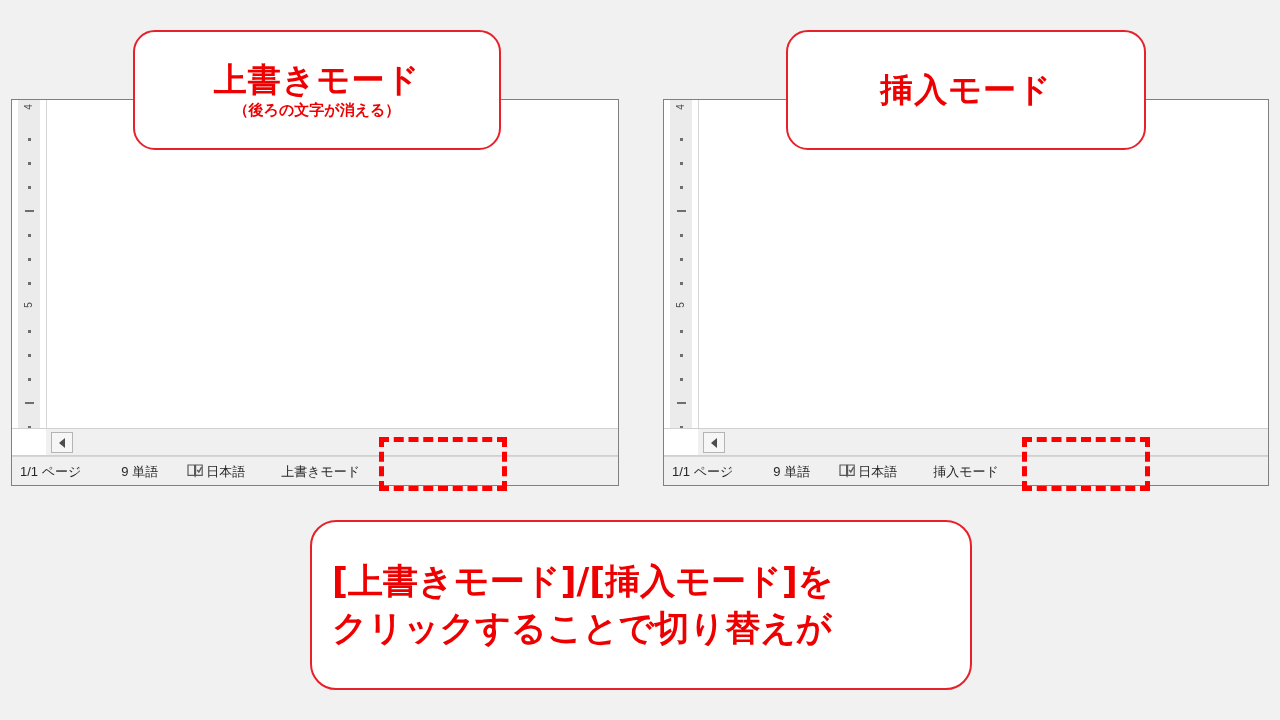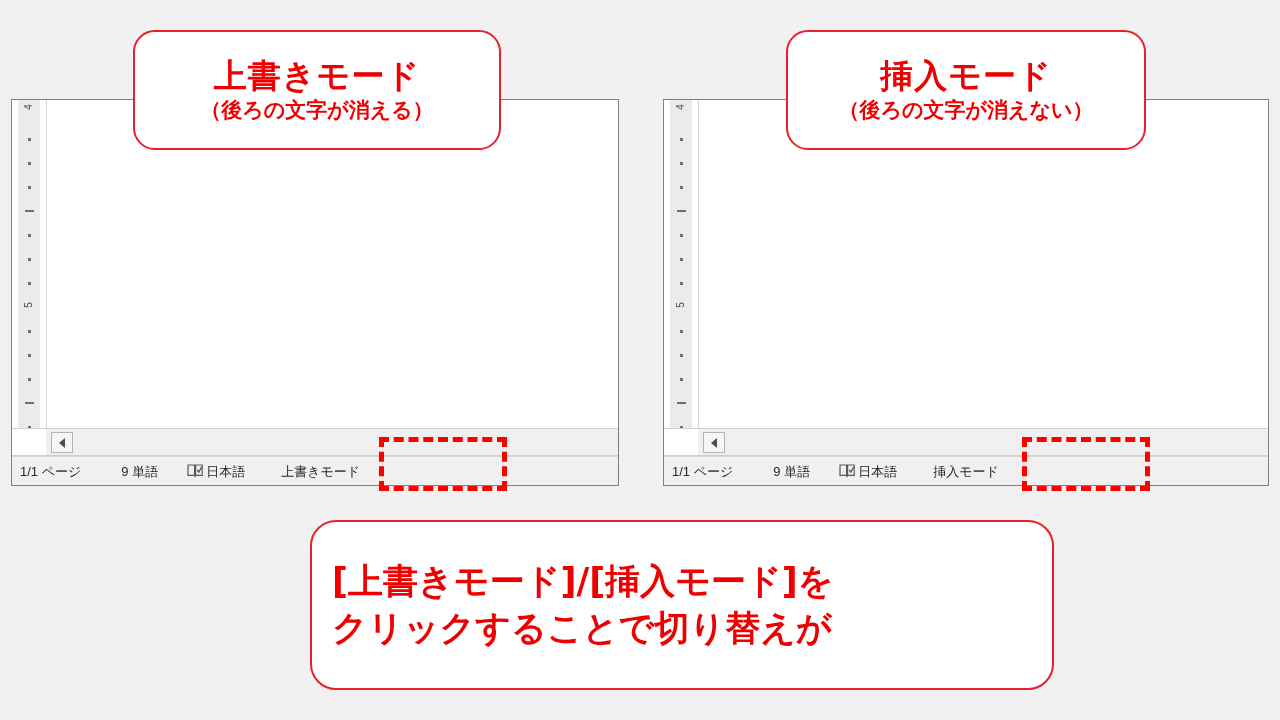--- a/index.html
+++ b/index.html
@@ -202,31 +202,31 @@
   .callout-top-right { left: 786px; top: 30px; width: 360px; height: 120px; }
 
   .callout .line-main {
     font-size: 33px;
     font-weight: bold;
     letter-spacing: 1px;
     line-height: 1.18;
     white-space: nowrap;
   }
   .callout .line-sub {
-    font-size: 21px;
+    font-size: 15px;
     font-weight: bold;
     line-height: 1.2;
     margin-top: 2px;
     white-space: nowrap;
   }
 
   .callout-bottom {
     left: 310px;
     top: 520px;
-    width: 744px;
+    width: 662px;
     height: 170px;
     border-radius: 26px;
     align-items: flex-start;
     justify-content: center;
     padding: 0 20px;
   }
   .callout-bottom .bline {
     font-size: 35px;
     font-weight: bold;
     line-height: 1.33;
@@ -351,21 +351,20 @@
   <div class="dash-box dash-left"></div>
   <div class="dash-box dash-right"></div>
 
   <div class="callout callout-top-left">
     <div class="line-main">上書きモード</div>
     <div class="line-sub">（後ろの文字が消える）</div>
   </div>
 
   <div class="callout callout-top-right">
     <div class="line-main">挿入モード</div>
-    <div class="line-sub">（後ろの文字が消えない）</div>
   </div>
 
   <div class="callout callout-bottom">
     <div class="bline">[上書きモード]/[挿入モード]を</div>
     <div class="bline">クリックすることで切り替えが</div>
   </div>
 
 </div>
 
 </body></html>

